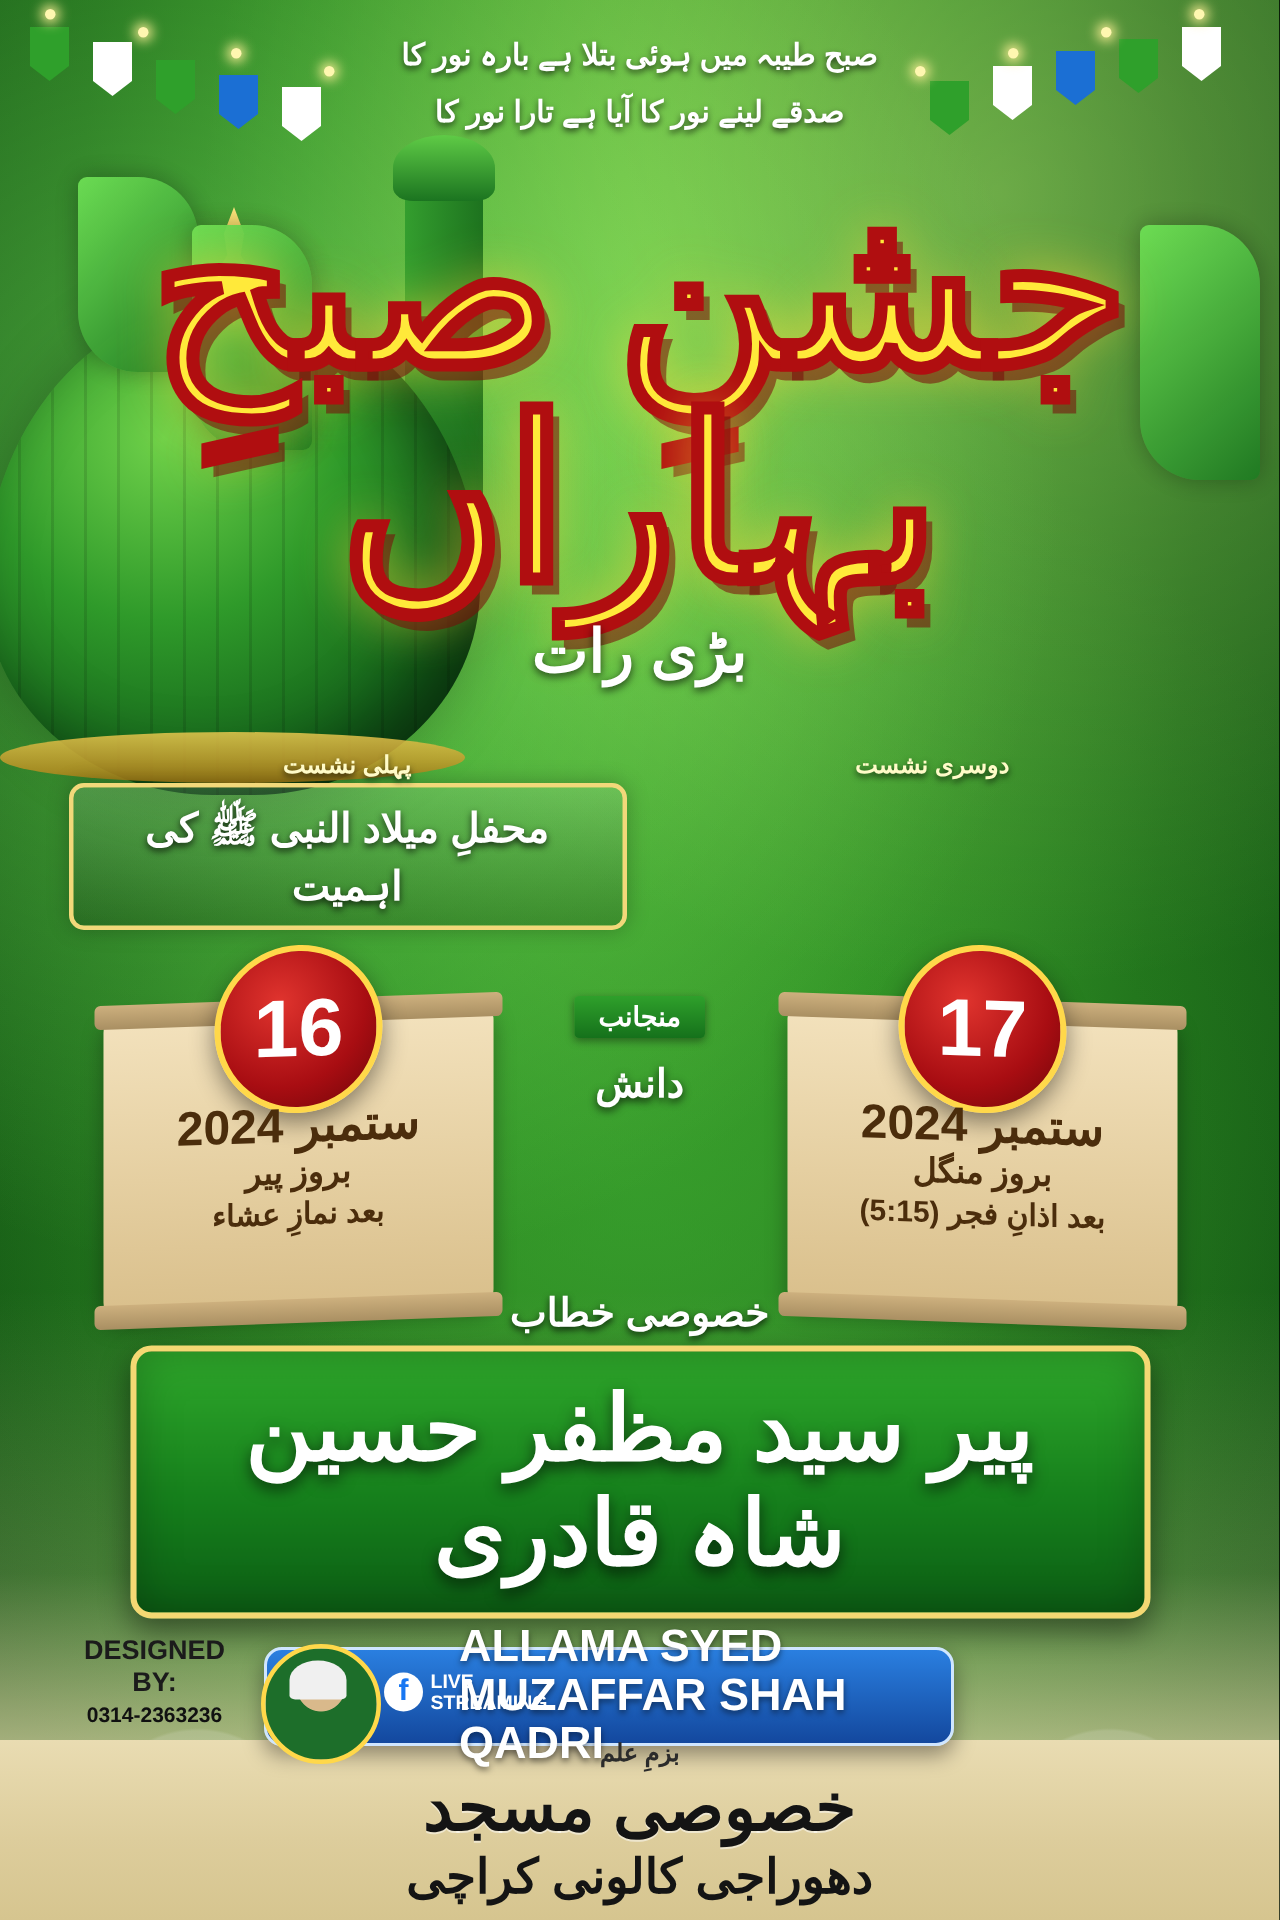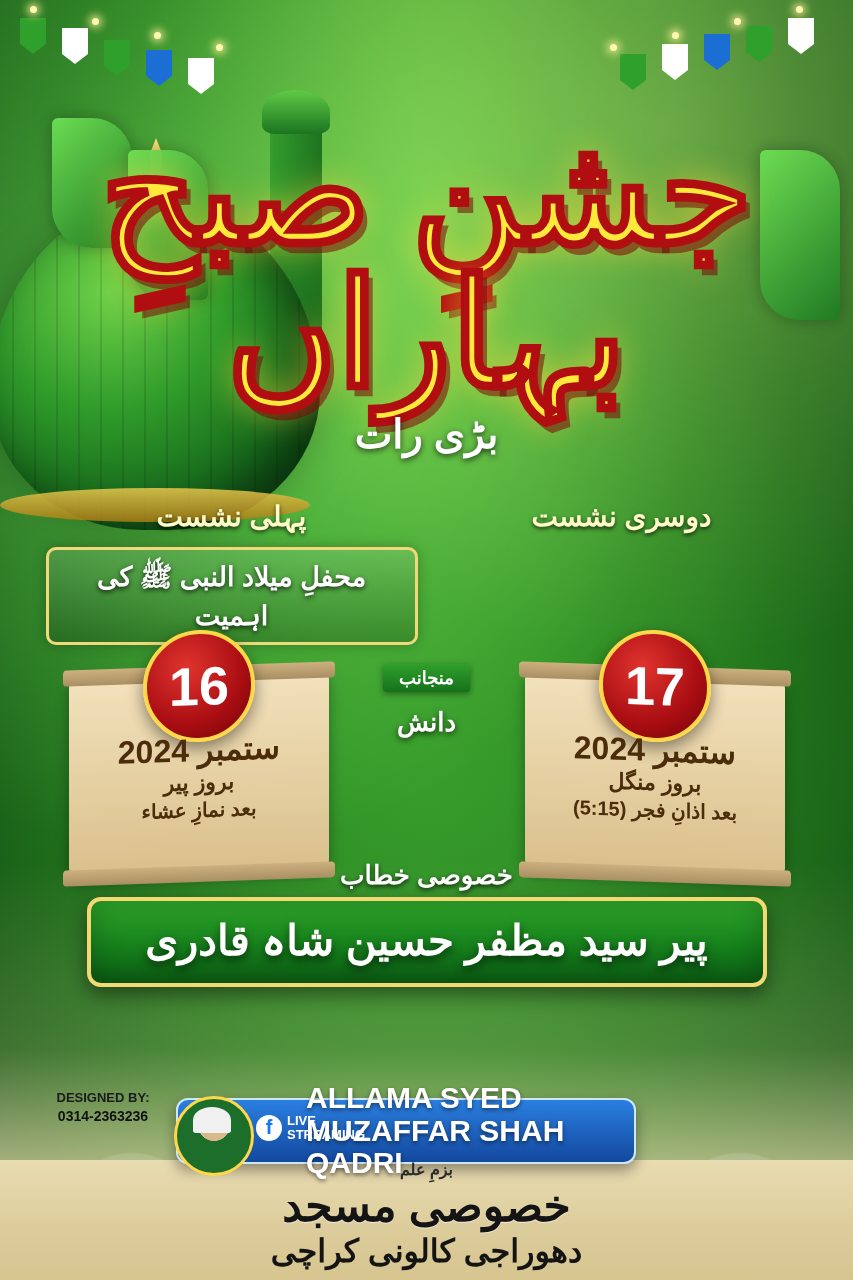--- a/index.html
+++ b/index.html
@@ -212,25 +212,25 @@
     justify-content: center;
     gap: 18px;
     direction: rtl;
   }
   .session {
     position: relative;
     width: 372px;
   }
   .session-label {
     text-align: center;
-    font-size: 28px;
+    font-size: 16px;
     font-weight: bold;
     color: #fffbc8;
     text-shadow: 0 2px 4px rgba(0,0,0,.7);
-    margin-bottom: 14px;
+    margin-bottom: 2px;
   }
   .session-box {
     border: 3px solid #f2d87a;
     border-radius: 10px;
     background: linear-gradient(to bottom, rgba(255,255,255,.12), rgba(0,0,0,.18));
     padding: 10px 8px;
     text-align: center;
     font-size: 27px;
     font-weight: bold;
     color: #ffffff;
@@ -366,21 +366,21 @@
     padding: 14px 18px 18px;
   }
   .speaker-title {
     font-size: 25px;
     font-weight: bold;
     color: #ffe96a;
     text-shadow: 0 2px 4px rgba(0,0,0,.6);
   }
   .speaker-name {
     margin-top: 2px;
-    font-size: 42px;
+    font-size: 61px;
     font-weight: bold;
     color: #ffffff;
     line-height: 1.15;
     text-shadow: 0 4px 10px rgba(0,0,0,.6);
   }
 
   
   .live-bar {
     position: absolute;
     left: 176px;
@@ -452,21 +452,21 @@
 
   
   .designer {
     position: absolute;
     left: 44px;
     top: 1090px;
     width: 118px;
     text-align: center;
   }
   .designer-label {
-    font-size: 13px;
+    font-size: 18px;
     font-weight: bold;
     color: #1b1b1b;
   }
   .designer-card {
     margin-top: 3px;
     background: linear-gradient(to bottom, #16489e, #0c2f70);
     border-radius: 6px;
     padding: 5px 4px 3px;
     color: #ffffff;
   }
@@ -554,20 +554,24 @@
     <div class="bulb" style="left:30px;  top:6px;"></div>
     <div class="bulb" style="left:92px;  top:18px;"></div>
     <div class="bulb" style="left:154px; top:32px;"></div>
     <div class="bulb" style="left:216px; top:44px;"></div>
     <div class="bulb" style="left:610px; top:44px;"></div>
     <div class="bulb" style="left:672px; top:32px;"></div>
     <div class="bulb" style="left:734px; top:18px;"></div>
     <div class="bulb" style="left:796px; top:6px;"></div>
   </div>
 
+  <div class="couplet">
+    <div>صبح طیبہ میں ہوئی بتلا ہے بارہ نور کا</div>
+    <div>صدقے لینے نور کا آیا ہے تارا نور کا</div>
+  </div>
 
   <div class="title-block">
     <div class="title-main">جشنِ صبحِ بہاراں</div>
     <div class="title-sub">بڑی رات</div>
   </div>
 
   <div class="sessions">
     <div class="session">
       <div class="session-label">پہلی نشست</div>
       <div class="session-box">محفلِ میلاد النبی ﷺ کی اہمیت</div>

